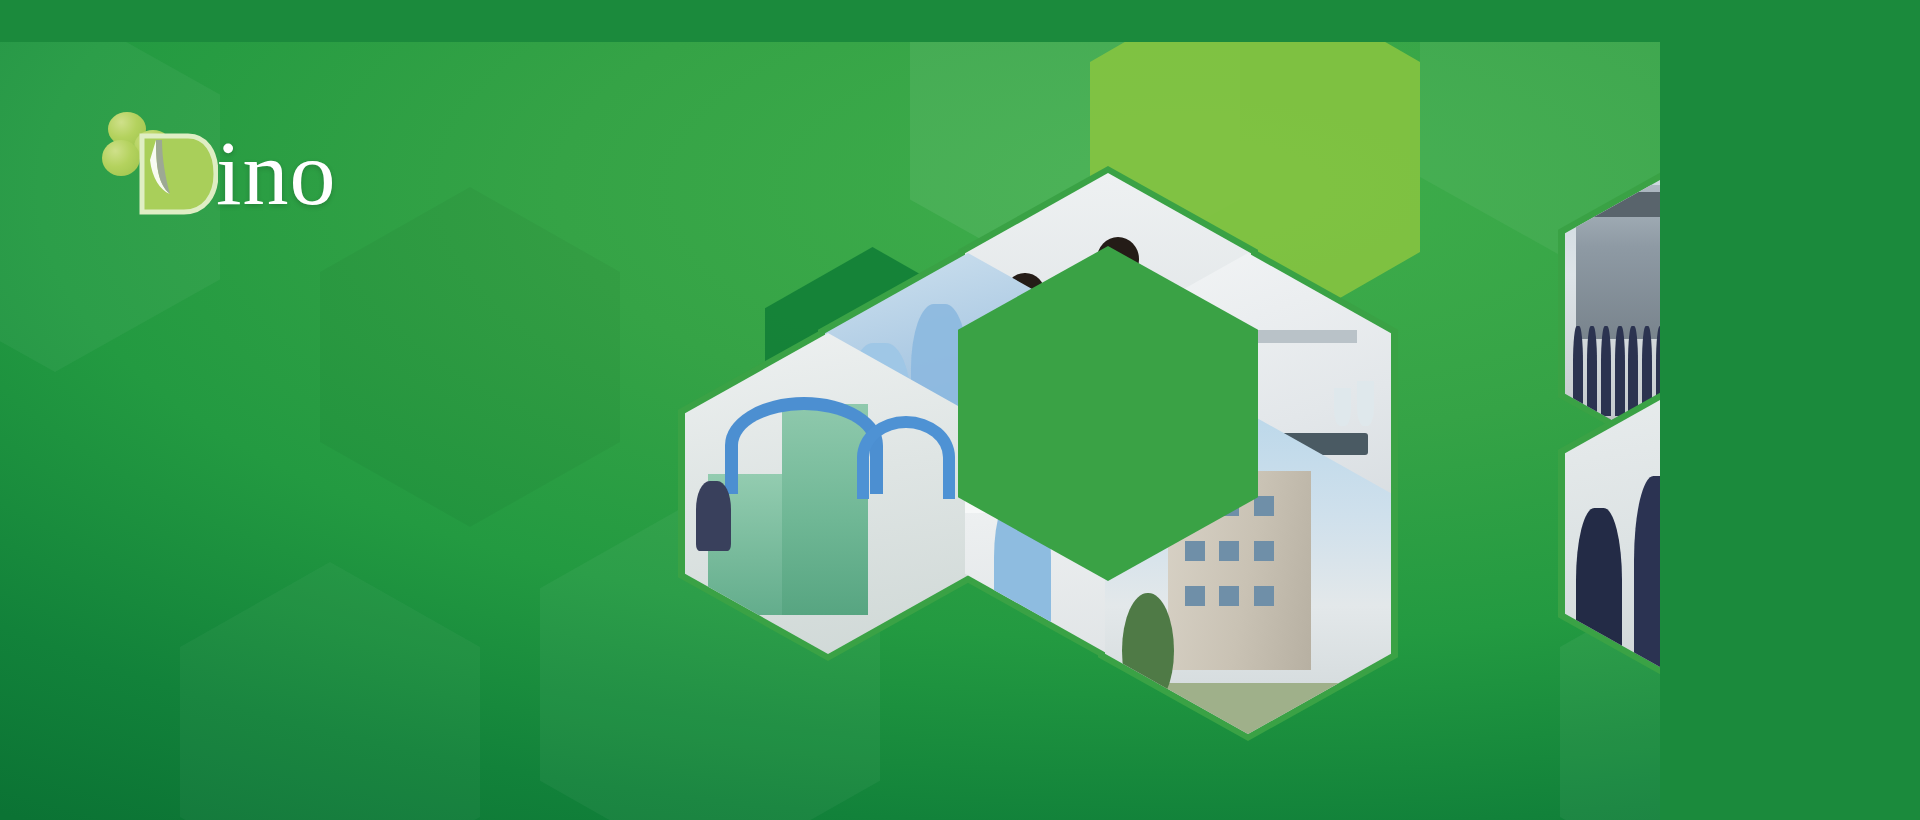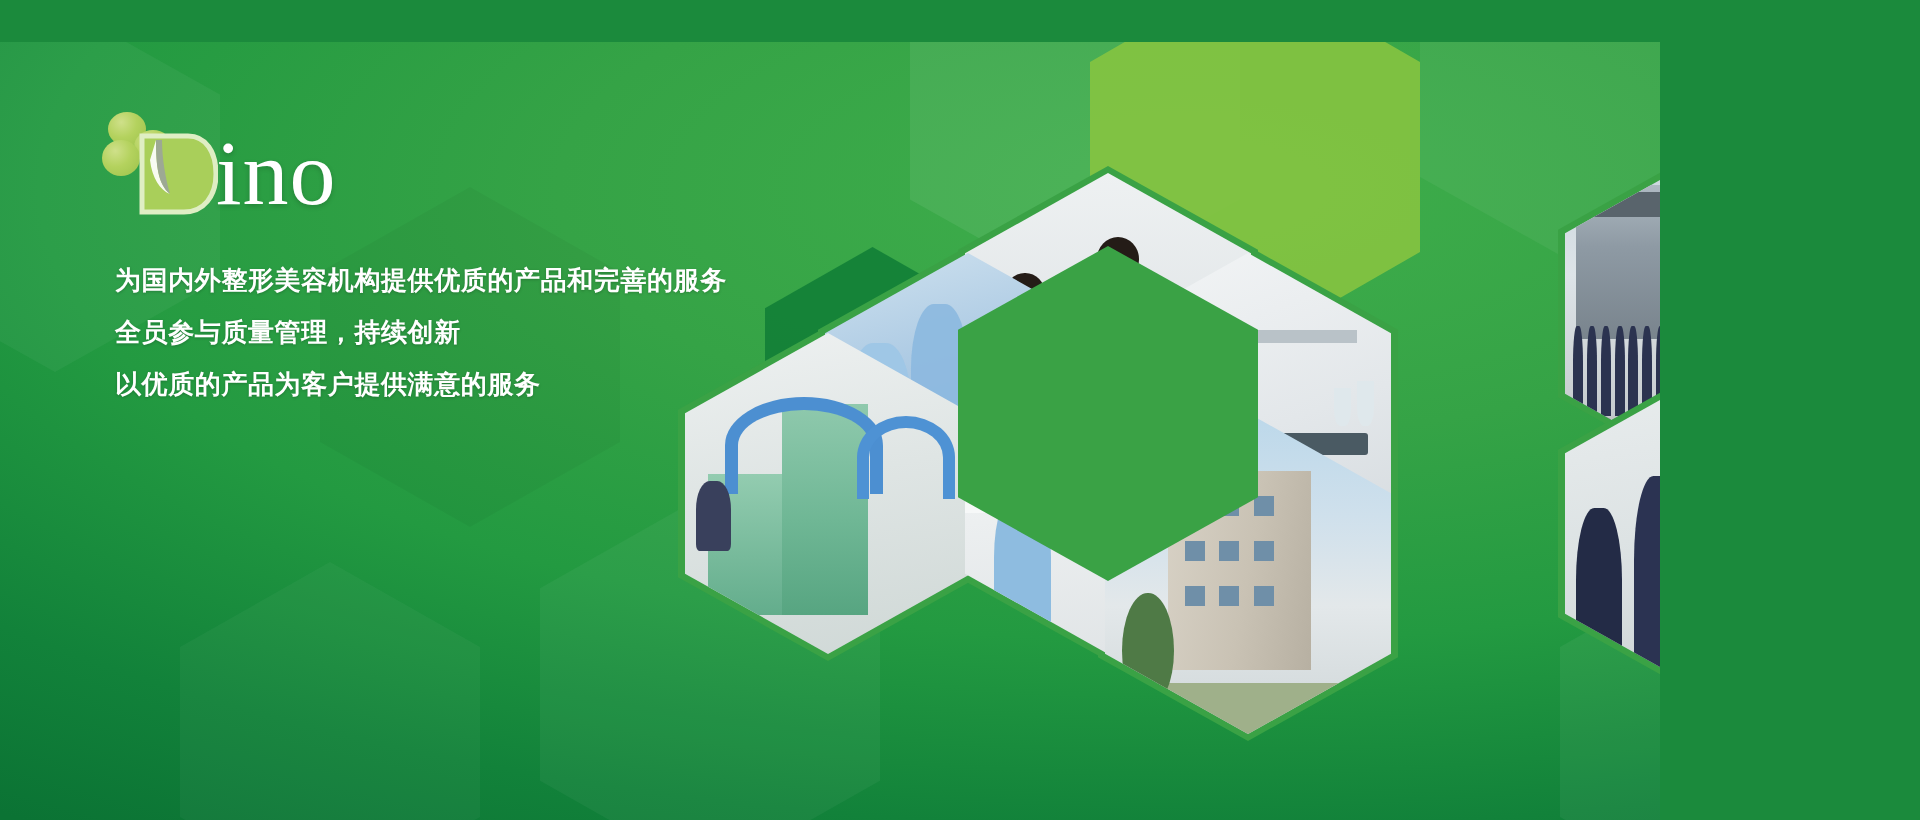--- a/index.html
+++ b/index.html
@@ -164,25 +164,20 @@
     </div>
     <svg class="logo-d" viewBox="0 0 82 84">
       <path d="M6 4 H52 C70 4 80 20 80 42 C80 64 68 80 48 80 H6 Z" fill="#a9cf5a"></path>
       <path d="M6 4 H52 C70 4 80 20 80 42 C80 64 68 80 48 80 H6 Z" fill="none" stroke="#dfeec4" stroke-width="5"></path>
       <path d="M20 8 C20 34 22 52 34 62 C24 58 16 46 14 28 Z" fill="#ffffff" opacity=".92"></path>
       <path d="M20 8 C20 34 22 52 34 62 C30 48 26 28 26 8 Z" fill="#9a9fa2" opacity=".8"></path>
     </svg>
     <div class="wordmark">ino</div>
   </div>
 
-  <div class="slogans">
-    <div class="slogan">为国内外整形美容机构提供优质的产品和完善的服务</div>
-    <div class="slogan">全员参与质量管理，持续创新</div>
-    <div class="slogan">以优质的产品为客户提供满意的服务</div>
-  </div>
 
   <div class="collage">
 
     <div class="ring" style="left:308px;top:24px;width:300px;height:335px;"></div>
     <div class="ring" style="left:168px;top:104px;width:300px;height:335px;"></div>
     <div class="ring" style="left:308px;top:184px;width:300px;height:335px;"></div>
     <div class="ring" style="left:448px;top:104px;width:300px;height:335px;"></div>
     <div class="ring" style="left:448px;top:264px;width:300px;height:335px;"></div>
     <div class="ring" style="left:28px;top:184px;width:300px;height:335px;"></div>
 

